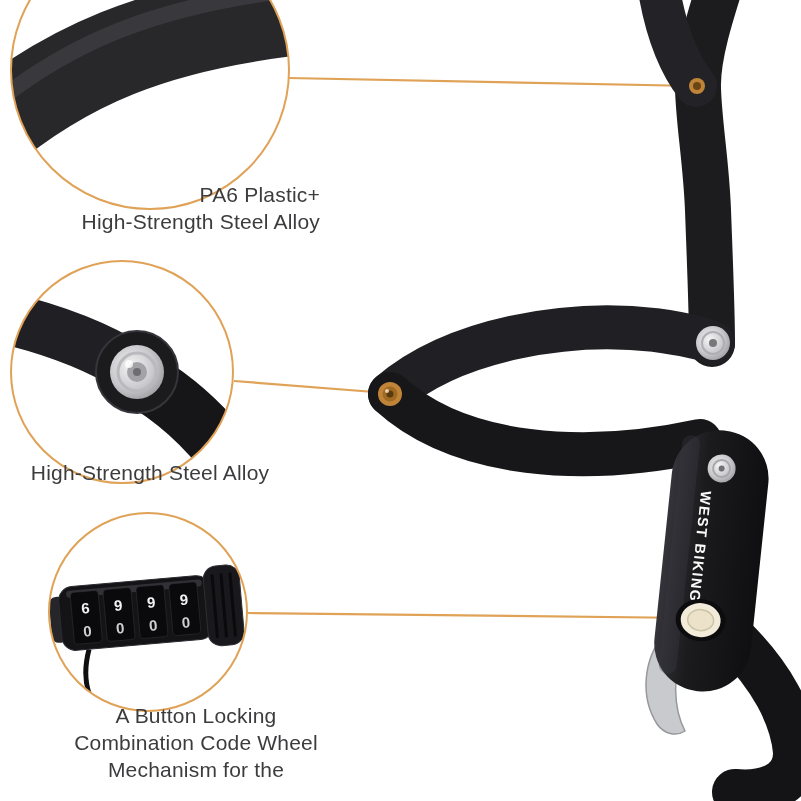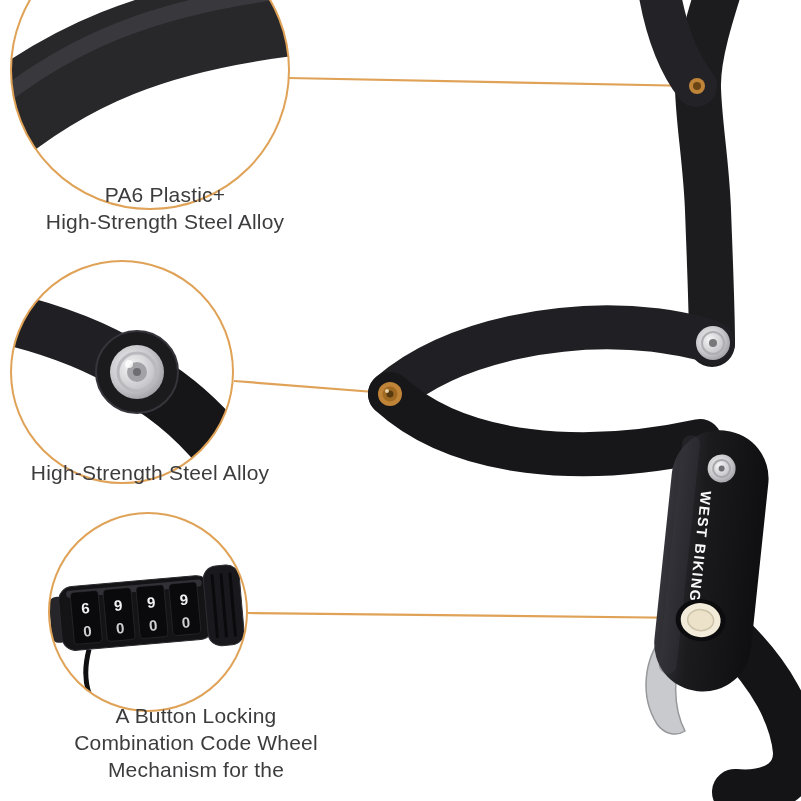--- a/index.html
+++ b/index.html
@@ -161,21 +161,21 @@
             <line x1="215" y1="580" x2="215" y2="644" stroke="#0a0a0c" stroke-width="3"></line>
             <line x1="224" y1="580" x2="224" y2="644" stroke="#0a0a0c" stroke-width="3"></line>
             <line x1="233" y1="580" x2="233" y2="644" stroke="#0a0a0c" stroke-width="3"></line>
           </g>
         </g>
       </g>
       <circle cx="148" cy="612" r="99" fill="none" stroke-width="2" stroke="#dfa257"></circle>
     </g>
   </svg>
 
-  <div class="label" style="left:10px;top:181px;width:310px;">
+  <div class="label" style="left:10px;top:181px;width:310px;text-align:right;">
     <div>PA6 Plastic+</div>
     <div>High-Strength Steel Alloy</div>
   </div>
 
   <div class="label" style="left:0px;top:459px;width:300px;">
     <div>High-Strength Steel Alloy</div>
   </div>
 
   <div class="label" style="left:20px;top:702px;width:352px;text-align:center;">
     <div>A Button Locking</div>

